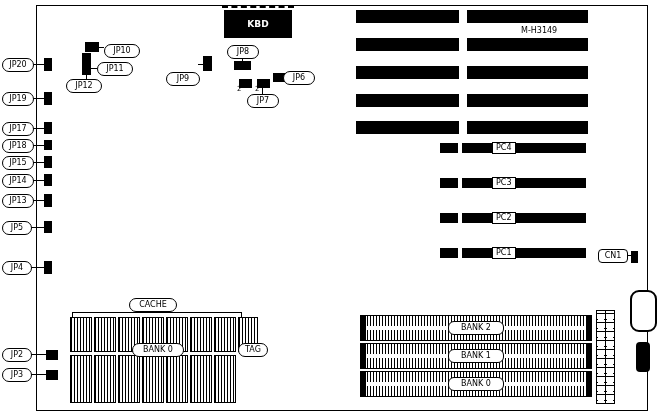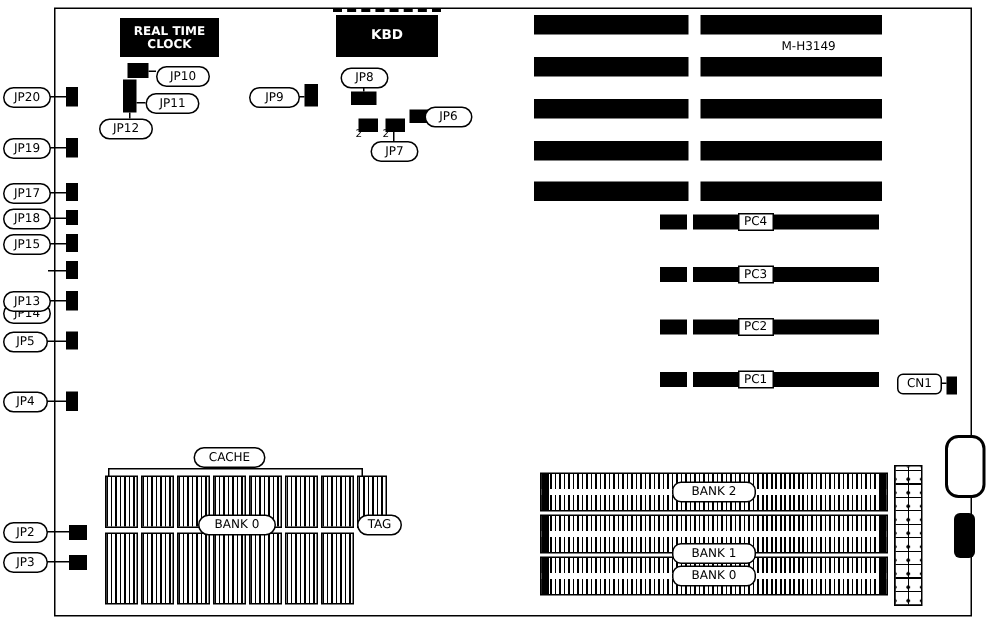--- a/index.html
+++ b/index.html
@@ -45,21 +45,20 @@
   .pn{position:absolute;font-size:8px;z-index:2;}
 </style>
 </head>
 <body>
 
 <div class="stage">
 
   <div class="board" style="left:36px;top:5px;width:610px;height:404px;"></div>
   <div class="dashes" style="left:222px;top:6px;width:72px;"></div>
 
-  <div class="blackbox" style="left:80px;top:12px;width:66px;height:26px;font-size:8px;line-height:9px;">REAL TIME CLOCK</div>
   <div class="blackbox" style="left:224px;top:10px;width:68px;height:28px;font-size:9px;">KBD</div>
 
   <div class="bar" style="left:356px;top:10px;width:103px;height:13px;"></div>
   <div class="bar" style="left:467px;top:10px;width:121px;height:13px;"></div>
   <div class="bar" style="left:356px;top:38px;width:103px;height:13px;"></div>
   <div class="bar" style="left:467px;top:38px;width:121px;height:13px;"></div>
   <div class="bar" style="left:356px;top:66px;width:103px;height:13px;"></div>
   <div class="bar" style="left:467px;top:66px;width:121px;height:13px;"></div>
   <div class="bar" style="left:356px;top:94px;width:103px;height:13px;"></div>
   <div class="bar" style="left:467px;top:94px;width:121px;height:13px;"></div>
@@ -80,21 +79,21 @@
   <div class="jblock" style="left:44px;top:122px;width:8px;height:12px;"></div>
 
   <div class="pill" style="left:2px;top:139px;width:30px;">JP18</div>
   <div class="lead" style="left:32px;top:145px;width:12px;"></div>
   <div class="jblock" style="left:44px;top:140px;width:8px;height:10px;"></div>
 
   <div class="pill" style="left:2px;top:156px;width:30px;">JP15</div>
   <div class="lead" style="left:32px;top:162px;width:12px;"></div>
   <div class="jblock" style="left:44px;top:156px;width:8px;height:12px;"></div>
 
-  <div class="pill" style="left:2px;top:174px;width:30px;margin-top:28px;">JP14</div>
+  <div class="pill" style="left:2px;top:174px;width:30px;">JP14</div>
   <div class="lead" style="left:32px;top:180px;width:12px;"></div>
   <div class="jblock" style="left:44px;top:174px;width:8px;height:12px;"></div>
 
   <div class="pill" style="left:2px;top:194px;width:30px;">JP13</div>
   <div class="lead" style="left:32px;top:200px;width:12px;"></div>
   <div class="jblock" style="left:44px;top:194px;width:8px;height:13px;"></div>
 
   <div class="pill" style="left:2px;top:221px;width:28px;">JP5</div>
   <div class="lead" style="left:30px;top:227px;width:14px;"></div>
   <div class="jblock" style="left:44px;top:221px;width:8px;height:12px;"></div>
@@ -115,21 +114,21 @@
   <div class="lead" style="left:99px;top:47px;width:5px;"></div>
   <div class="pill" style="left:104px;top:44px;width:34px;">JP10</div>
 
   <div class="jblock" style="left:82px;top:53px;width:9px;height:22px;"></div>
   <div class="lead" style="left:91px;top:68px;width:6px;"></div>
   <div class="pill" style="left:97px;top:62px;width:34px;">JP11</div>
 
   <div class="vlead" style="left:86px;top:75px;height:4px;"></div>
   <div class="pill" style="left:66px;top:79px;width:34px;">JP12</div>
 
-  <div class="pill" style="left:166px;top:58px;width:32px;">JP9</div>
+  <div class="pill" style="left:166px;top:72px;width:32px;">JP9</div>
   <div class="lead" style="left:198px;top:64px;width:5px;"></div>
   <div class="jblock" style="left:203px;top:56px;width:9px;height:15px;"></div>
 
   <div class="pill" style="left:227px;top:45px;width:30px;">JP8</div>
   <div class="vlead" style="left:242px;top:57px;height:4px;"></div>
   <div class="jblock" style="left:234px;top:61px;width:17px;height:9px;"></div>
 
   <div class="jblock" style="left:273px;top:73px;width:17px;height:9px;"></div>
   <div class="pill" style="left:283px;top:71px;width:30px;">JP6</div>
 
@@ -189,21 +188,21 @@
     <div class="cap" style="left:0;"></div>
     <div class="cap" style="right:0;"></div>
   </div>
   <div class="banklabel" style="left:448px;top:321px;width:54px;">BANK 2</div>
 
   <div class="simm" style="left:360px;top:343px;width:230px;height:24px;">
     <div class="simmgap"></div>
     <div class="cap" style="left:0;"></div>
     <div class="cap" style="right:0;"></div>
   </div>
-  <div class="banklabel" style="left:448px;top:349px;width:54px;margin-top:13px;">BANK 1</div>
+  <div class="banklabel" style="left:448px;top:349px;width:54px;">BANK 1</div>
 
   <div class="simm" style="left:360px;top:371px;width:230px;height:24px;">
     <div class="simmgap"></div>
     <div class="cap" style="left:0;"></div>
     <div class="cap" style="right:0;"></div>
   </div>
   <div class="banklabel" style="left:448px;top:377px;width:54px;">BANK 0</div>
 
   <div class="powergrid" style="left:596px;top:310px;width:17px;height:92px;"></div>
   <div class="din" style="left:630px;top:290px;width:23px;height:38px;"></div>

